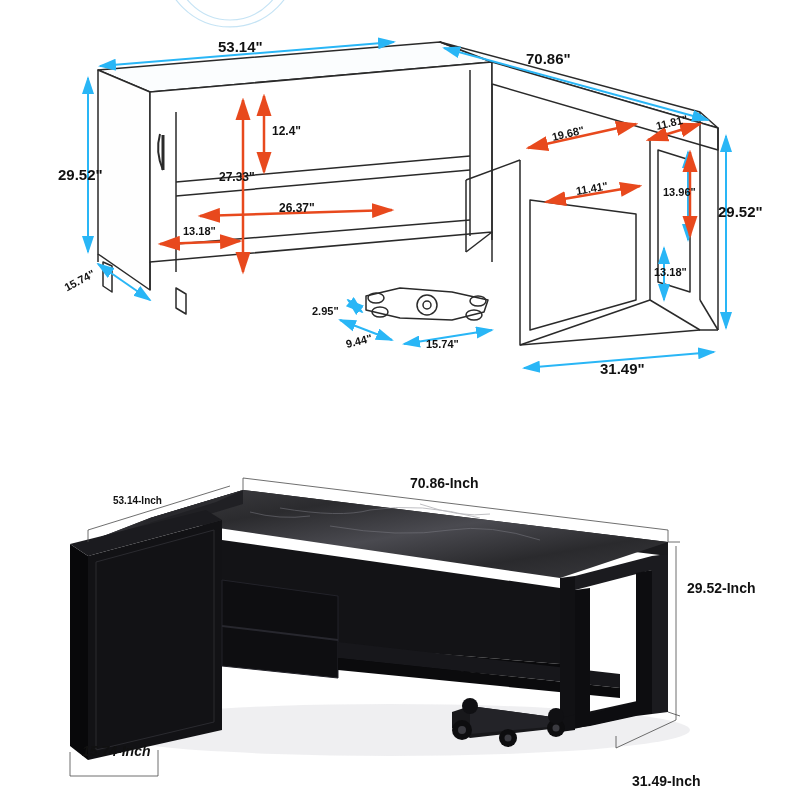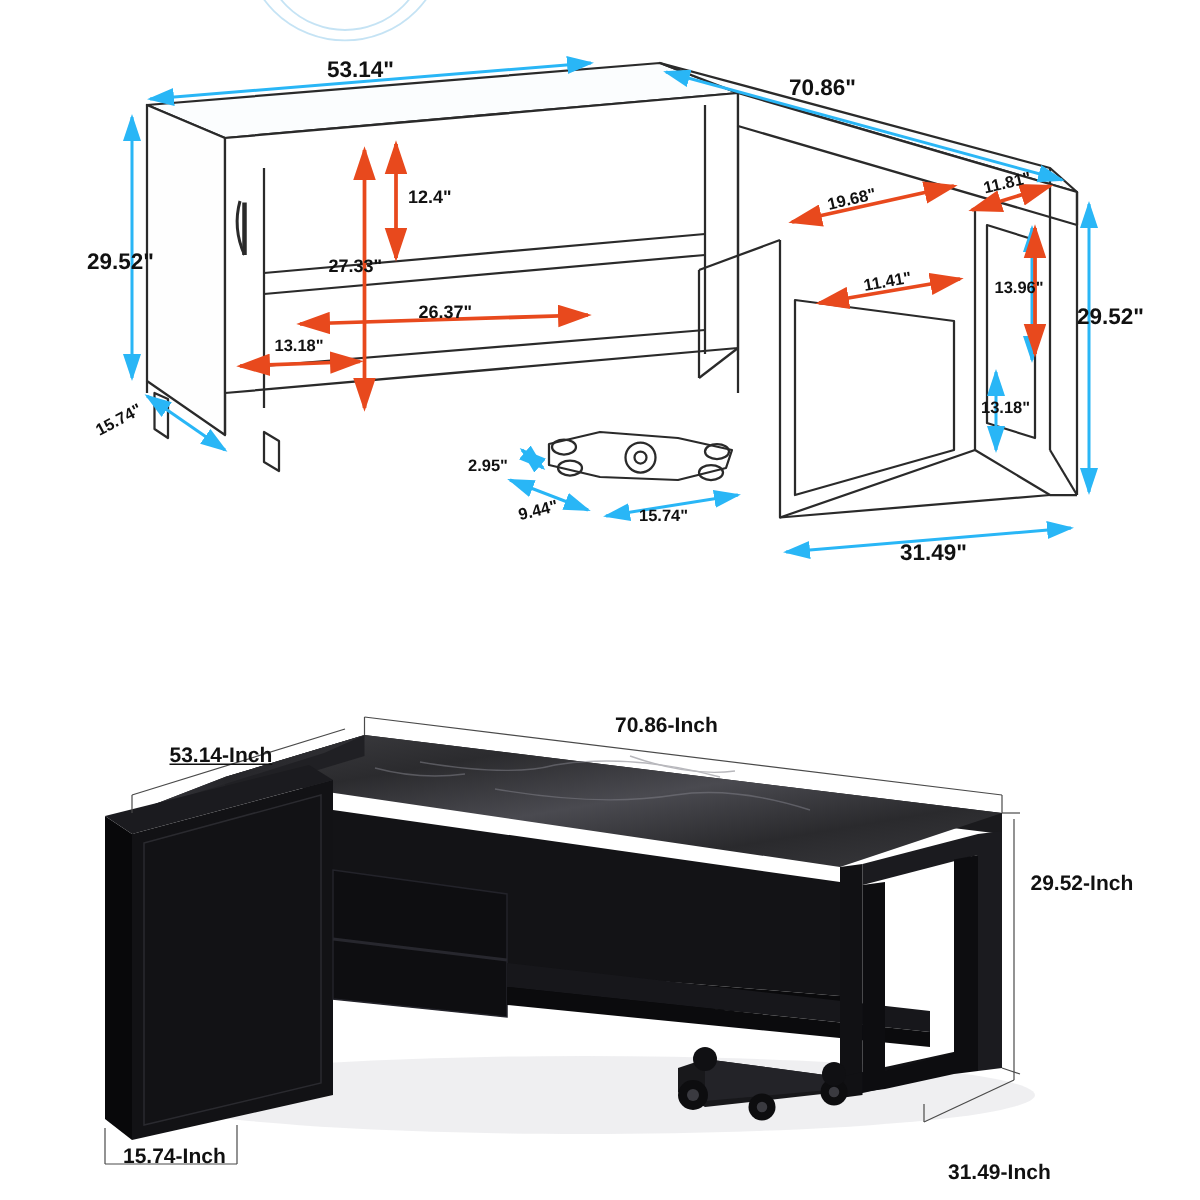--- a/index.html
+++ b/index.html
@@ -262,19 +262,19 @@
         <path d="M676,290 L616,318"></path>
         <path d="M616,318 L616,306"></path>
 
         <path d="M70,322 L70,346"></path>
         <path d="M158,346 L158,320"></path>
         <path d="M70,346 L158,346"></path>
       </g>
     </svg>
 
     <div class="lbl" style="left:410px;top:45px;font-size:14px;">70.86-Inch</div>
-    <div class="lbl" style="left:113px;top:65px;font-size:14px;text-decoration:underline;">53.14-Inch</div>
+    <div class="lbl" style="left:113px;top:65px;font-size:10px;">53.14-Inch</div>
     <div class="lbl" style="left:687px;top:150px;font-size:14px;text-align:center;">29.52-Inch</div>
     <div class="lbl" style="left:632px;top:307px;font-size:14px;margin-top:36px;">31.49-Inch</div>
-    <div class="lbl" style="left:82px;top:332px;font-size:14px;">15.74-Inch</div>
+    <div class="lbl" style="left:82px;top:313px;font-size:14px;font-style:italic;">15.74-Inch</div>
   </div>
 
 </div>
 
 </body></html>

